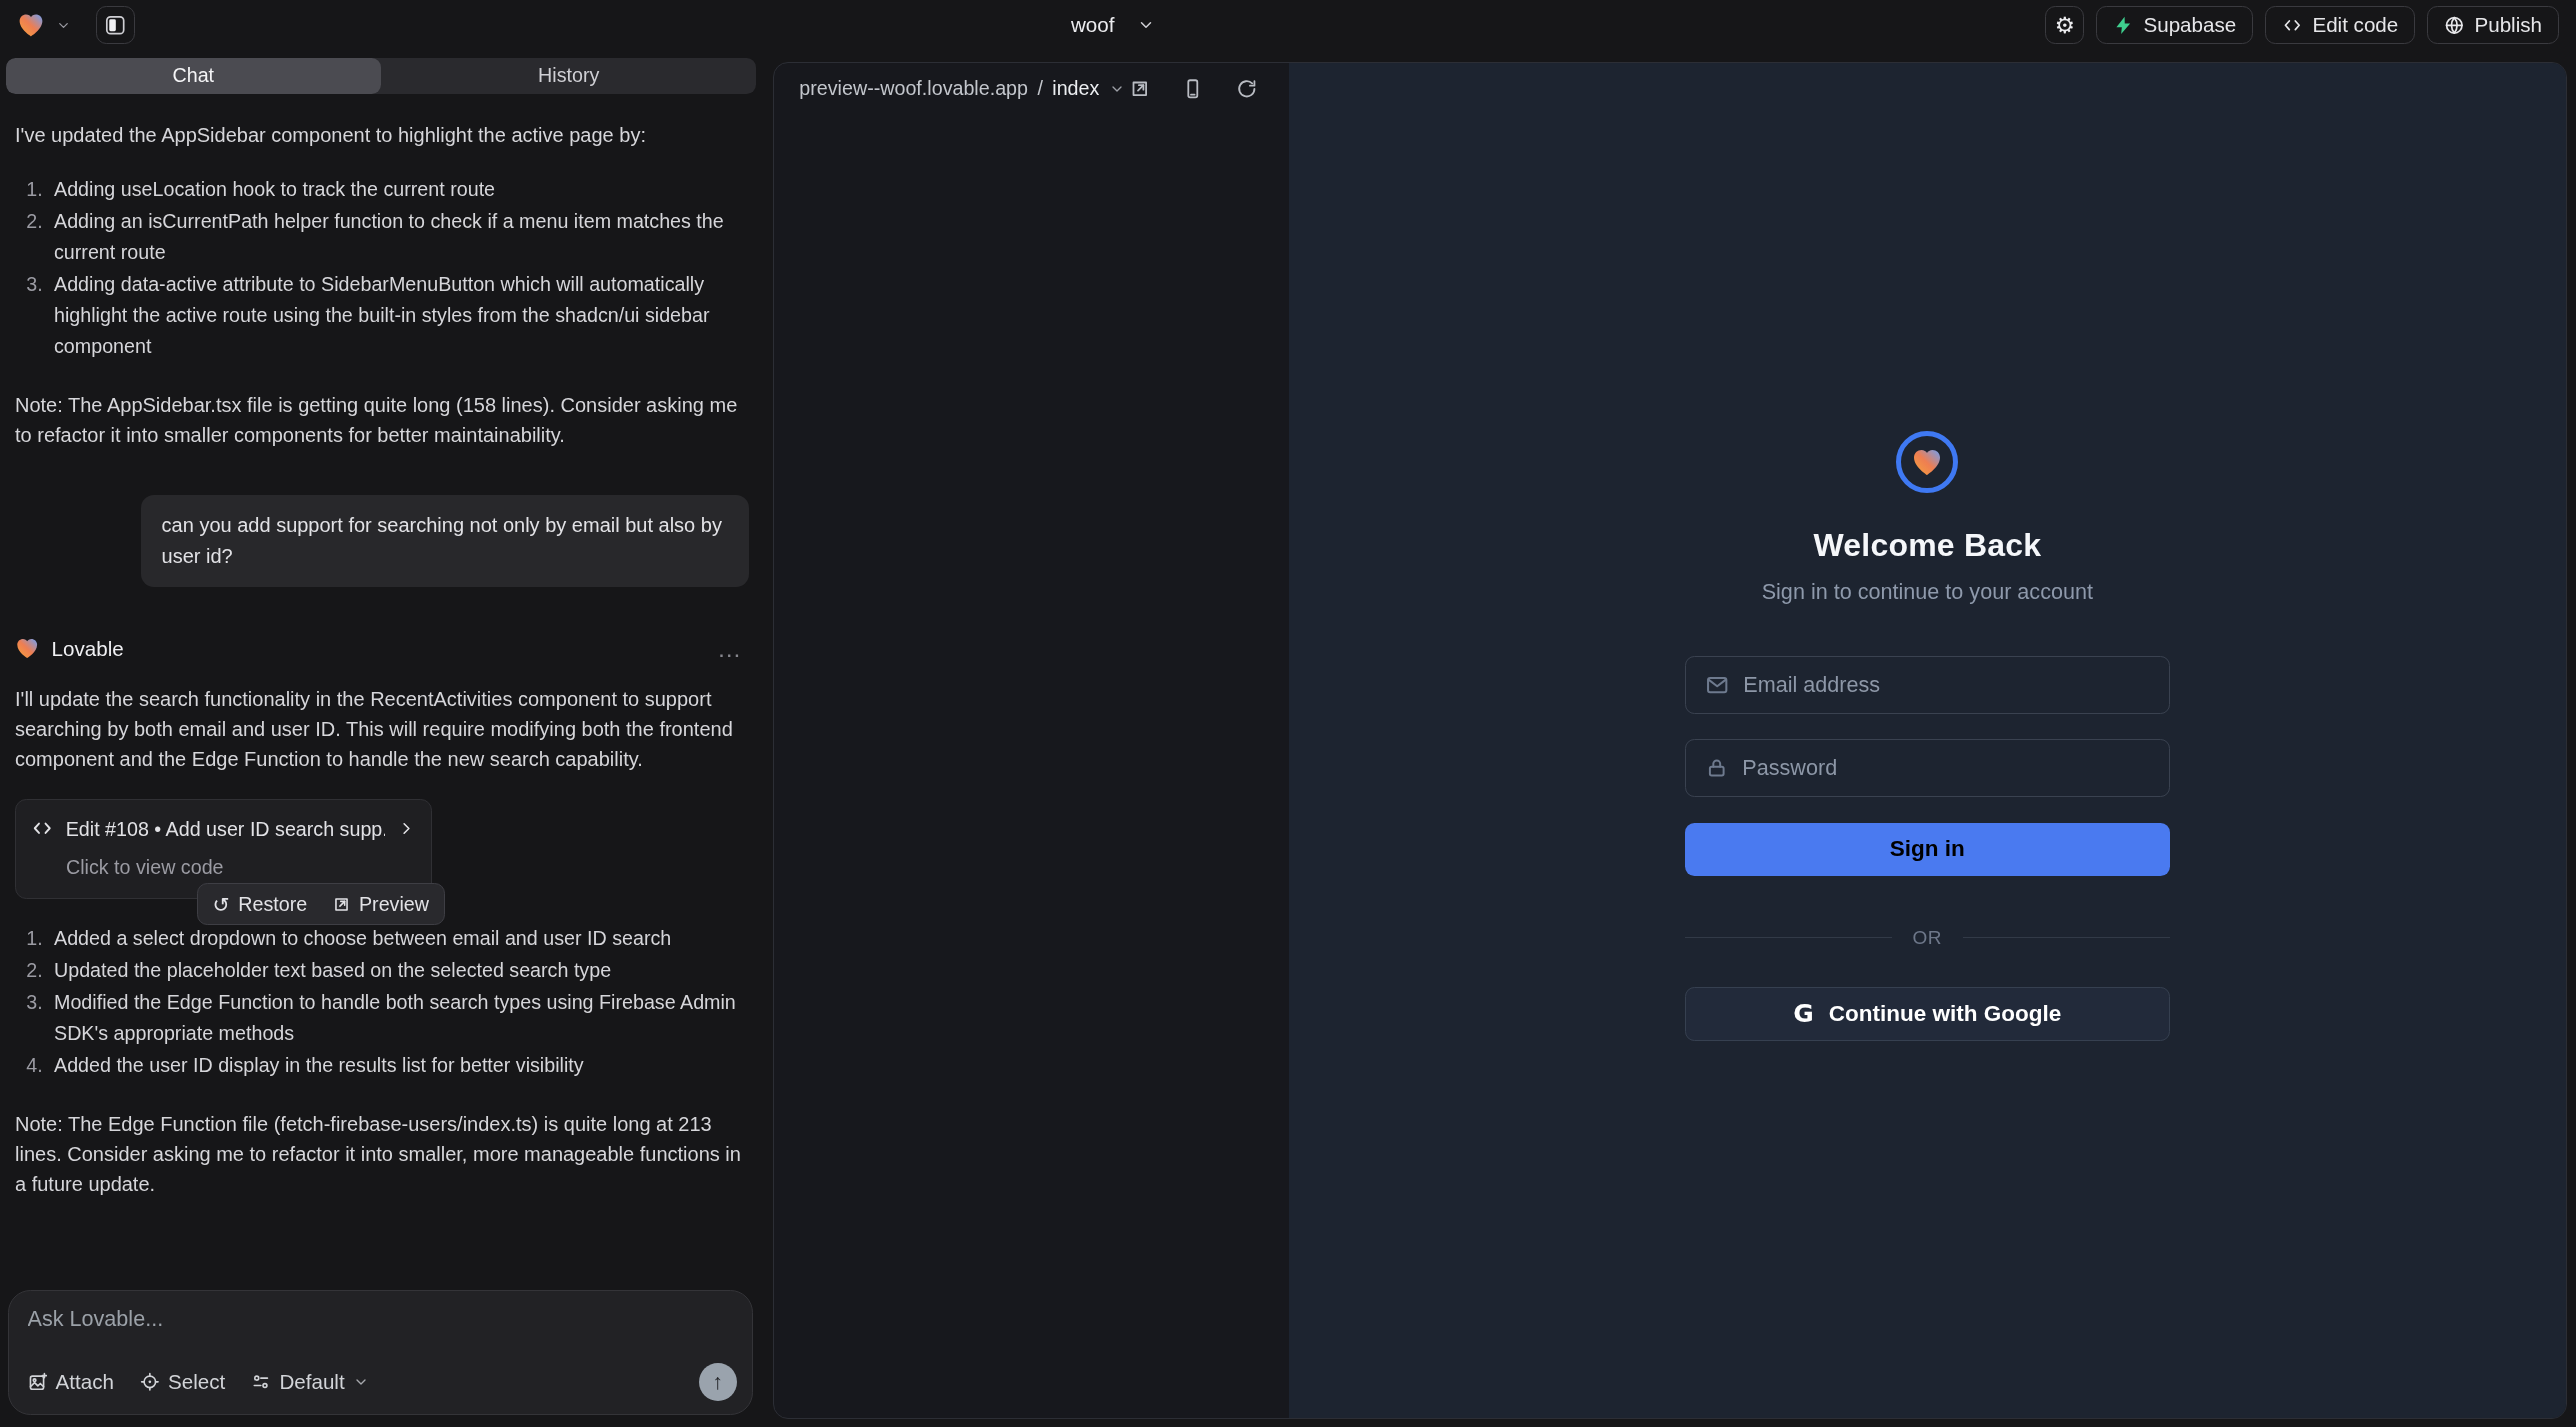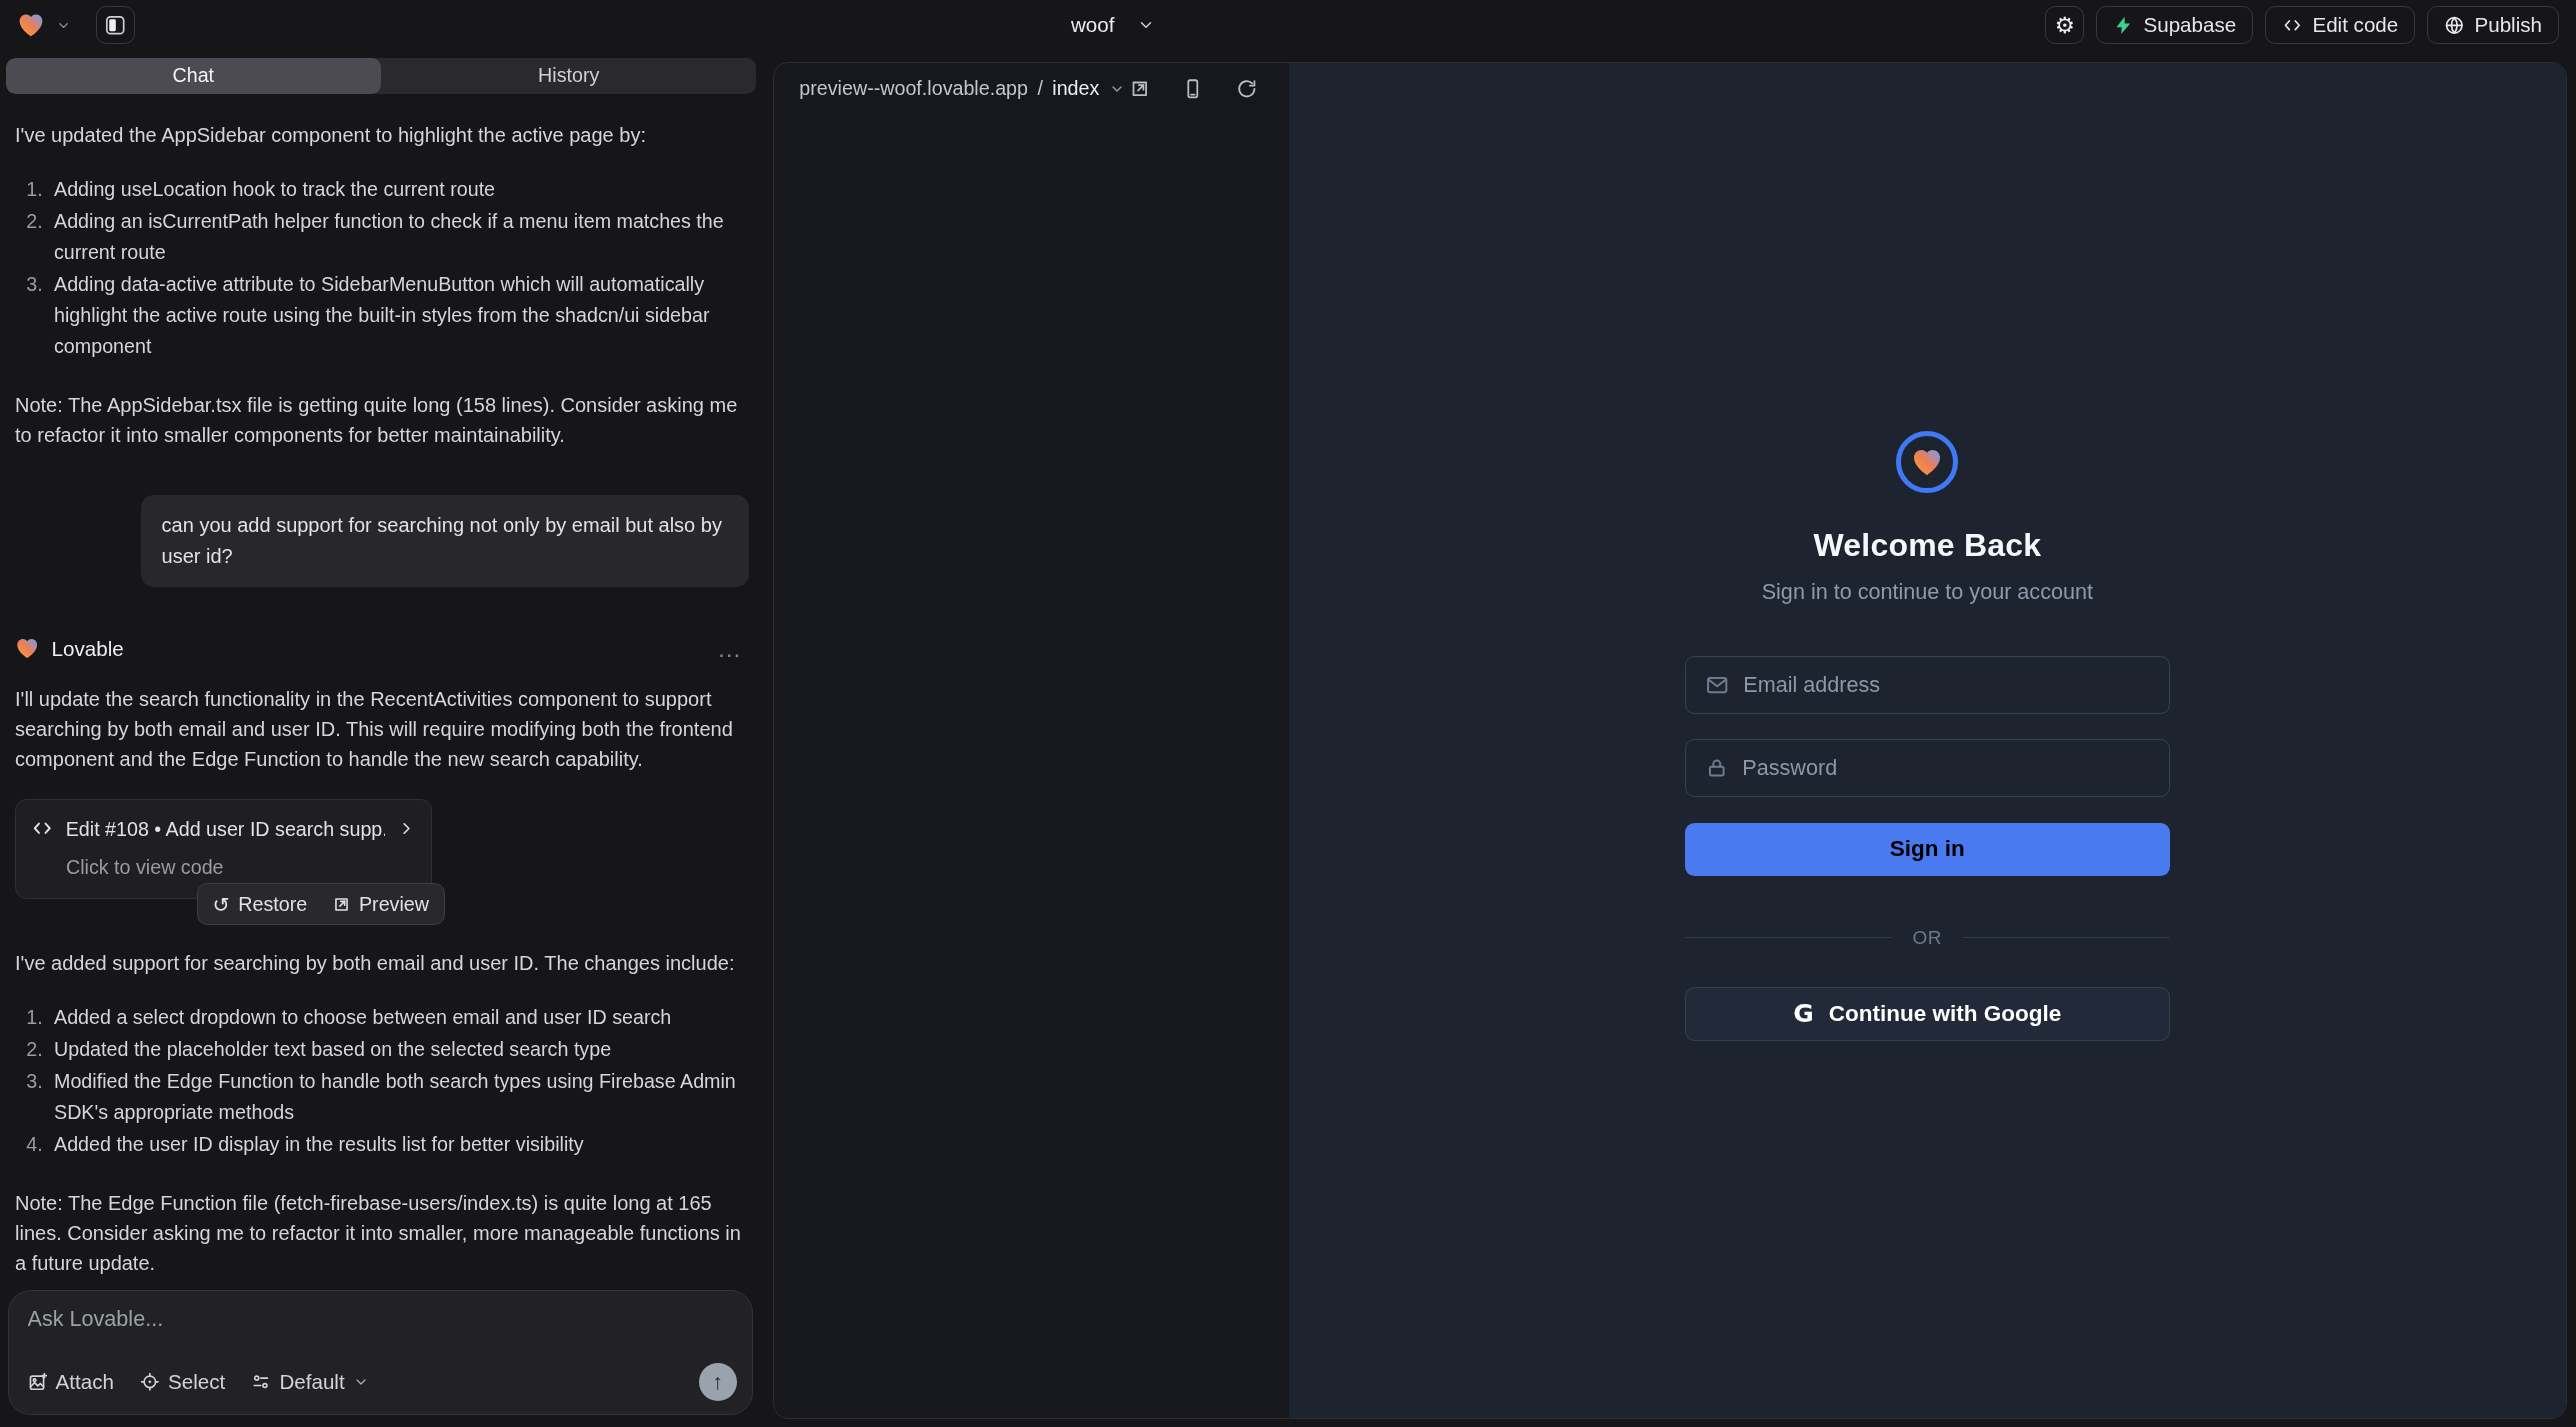--- a/index.html
+++ b/index.html
@@ -260,28 +260,27 @@
                   <path d="M5 5h14v14H5z"></path>
                   <path d="M10 14l6-6"></path>
                   <path d="M11 8h5v5"></path>
                 </svg>
             </span>
             <span>Preview</span>
           </button>
         </div>
       </div>
 
-      <p class="para gap52">I've added support for searching by both email and user ID. The changes include:</p>
       <ol class="numlist">
         <li>Added a select dropdown to choose between email and user ID search</li>
         <li>Updated the placeholder text based on the selected search type</li>
         <li>Modified the Edge Function to handle both search types using Firebase Admin SDK's appropriate methods</li>
         <li>Added the user ID display in the results list for better visibility</li>
       </ol>
-      <p class="para gap30">Note: The Edge Function file (fetch-firebase-users/index.ts) is quite long at 165 lines. Consider asking me to refactor it into smaller, more manageable functions in a future update.</p>
+      <p class="para gap30">Note: The Edge Function file (fetch-firebase-users/index.ts) is quite long at 213 lines. Consider asking me to refactor it into smaller, more manageable functions in a future update.</p>
 
     </div>
 
     <div class="composer">
       <textarea placeholder="Ask Lovable..." style=""></textarea>
       <div class="composer-row">
         <button class="comp-btn">
           <span>
             <svg class="ic" width="19.7" height="19.7" viewBox="0 0 24 24">
                 <rect x="3" y="5" width="16" height="16" rx="2.5"></rect>

